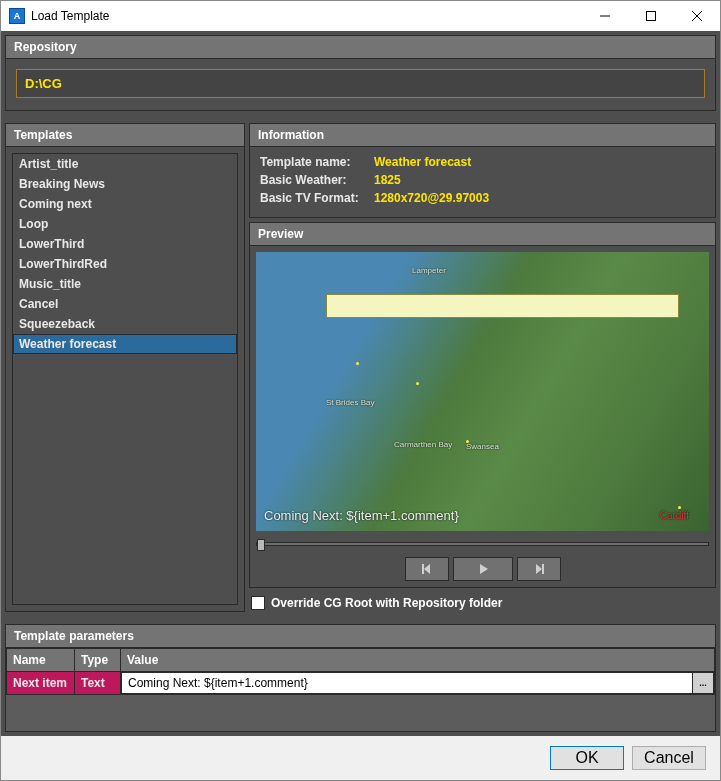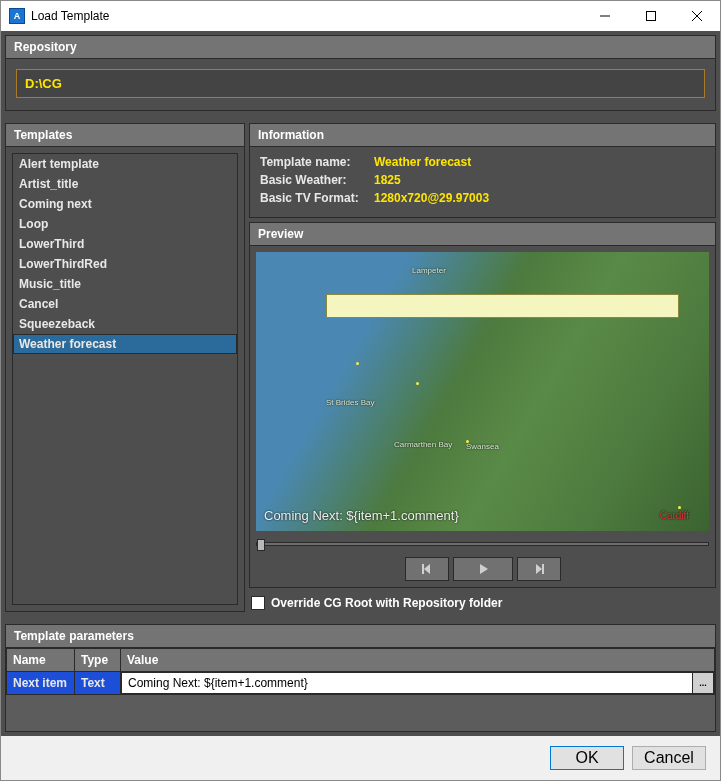--- a/index.html
+++ b/index.html
@@ -53,21 +53,21 @@
   .play-ctrls { display:flex; justify-content:center; gap:4px; }
   .play-btn { width:44px; height:24px; background:#717171; border:1px solid #2a2a2a; display:flex; align-items:center; justify-content:center; color:#cfcfcf; }
   .play-btn.center { width:60px; }
   .play-btn svg { width:14px; height:14px; }
 
   .override-row { display:flex; align-items:center; gap:6px; padding: 4px 2px 2px 2px; }
   .chk { width:14px; height:14px; background:#fff; border:1px solid #2a2a2a; }
   .override-row .lbl { color:#fff; font-weight:bold; }
 
   .params-panel .panel-body { padding:0; flex:1; }
-  .params-table { width:100%; border-collapse:collapse; background:#1d4ed8; }
+  .params-table { width:100%; border-collapse:collapse; background:#be185d; }
   .params-table th { background:#747474; color:#fff; font-weight:bold; text-align:left; padding:4px 6px; border:1px solid #2a2a2a; font-size:12px; }
   .params-table td { padding:4px 6px; border:1px solid #2a2a2a; color:#e8e8e8; font-weight:bold; }
   .params-table th.col-name, .params-table td.col-name { width:68px; }
   .params-table th.col-type, .params-table td.col-type { width:46px; }
   .val-cell { padding:0 !important; }
   .val-wrap { display:flex; }
   .val-input { flex:1; background:#fff; color:#000; padding:3px 6px; border:1px solid #2a2a2a; border-right:none; font-family:inherit; font-size:12px; }
   .val-btn { width:22px; background:#d0d0d0; border:1px solid #2a2a2a; display:flex; align-items:center; justify-content:center; font-size:9px; color:#000; }
   .params-filler { height:36px; background:#5c5c5c; }
 
@@ -111,22 +111,22 @@
         <div class="repo-field">D:\CG</div>
       </div>
     </div>
 
     <div class="mid">
 
       <div class="panel templates-panel">
         <div class="panel-hdr">Templates</div>
         <div class="panel-body">
           <div class="tmpl-list" id="tmpl-list">
-              <div class="tmpl-item">Alert template</div>
               <div class="tmpl-item">Artist_title</div>
+              <div class="tmpl-item">Breaking News</div>
               <div class="tmpl-item">Coming next</div>
               <div class="tmpl-item">Loop</div>
               <div class="tmpl-item">LowerThird</div>
               <div class="tmpl-item">LowerThirdRed</div>
               <div class="tmpl-item">Music_title</div>
               <div class="tmpl-item">Cancel</div>
               <div class="tmpl-item">Squeezeback</div>
               <div class="tmpl-item selected">Weather forecast</div>
             </div>
         </div>

